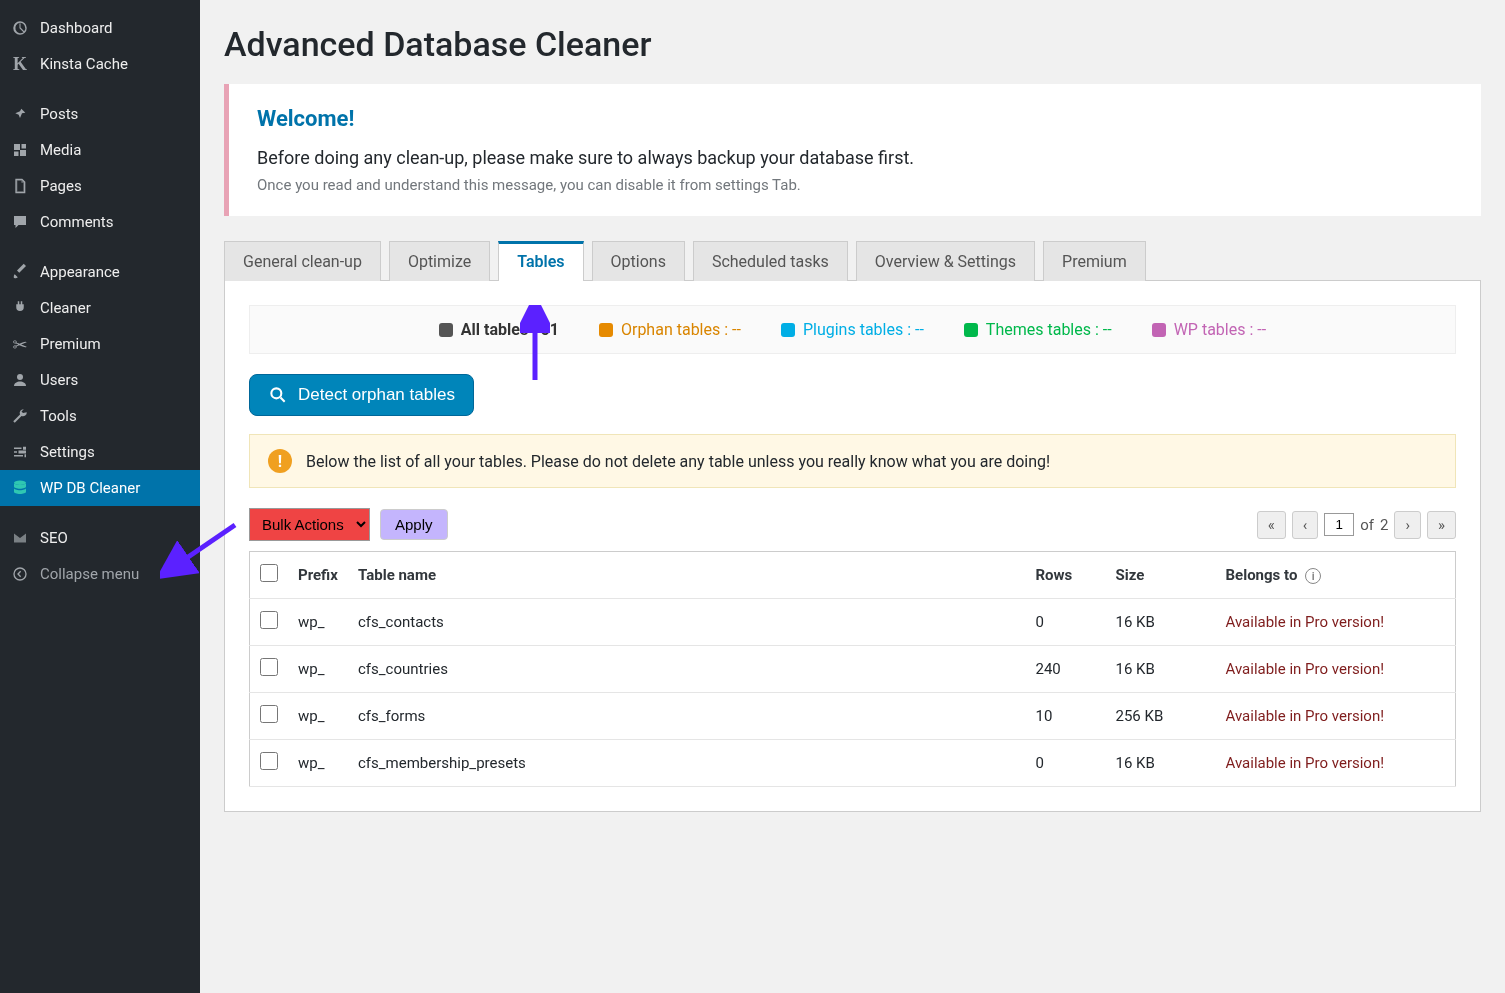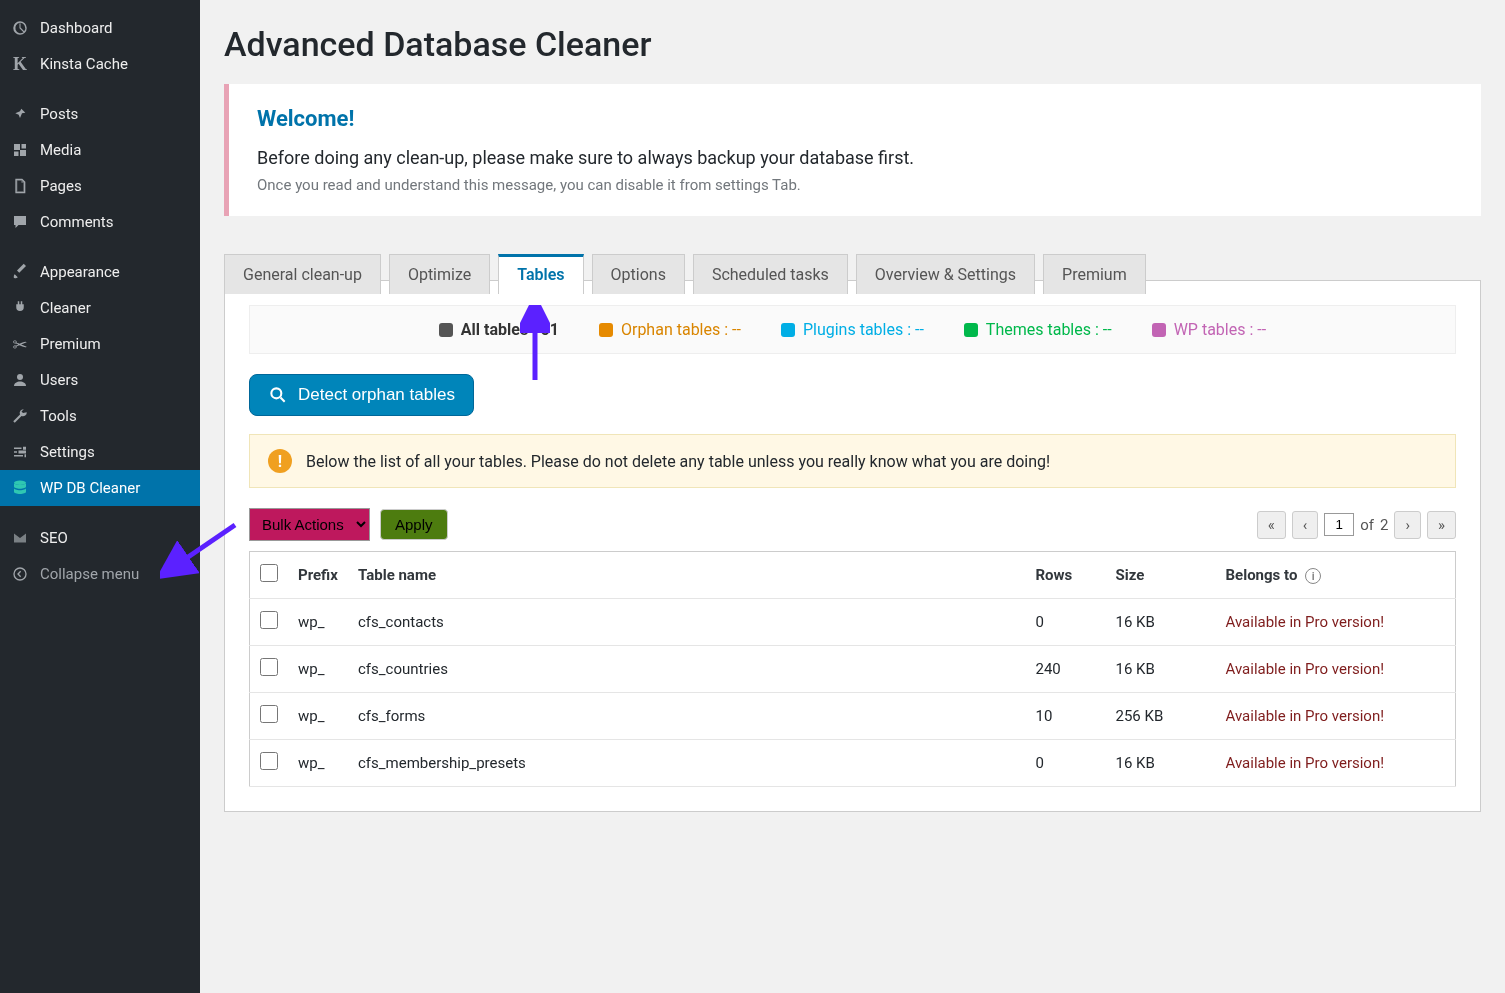--- a/index.html
+++ b/index.html
@@ -19,21 +19,21 @@
   
   .main { flex: 1; padding: 0 24px 40px; }
   h1.page-title { font-size: 34px; font-weight: 500; margin: 24px 0 20px; color: #23282d; }
 
   .welcome-box { background: #fff; border-left: 5px solid #e8a3b5; padding: 22px 28px; margin-bottom: 24px; }
   .welcome-box h2 { color: #0073aa; font-size: 22px; font-weight: 700; margin-bottom: 16px; }
   .welcome-box .msg1 { font-size: 18px; color: #23282d; margin-bottom: 8px; }
   .welcome-box .msg2 { font-size: 15px; color: #72777c; }
 
   .tabs { display: flex; gap: 8px; border-bottom: 1px solid #ccc; }
-  .tab { background: #e5e5e5; border: 1px solid #ccc; border-bottom: none; padding: 10px 18px; color: #555; cursor: pointer; position: relative; top: 14px; font-size: 16px; }
+  .tab { background: #e5e5e5; border: 1px solid #ccc; border-bottom: none; padding: 10px 18px; color: #555; cursor: pointer; position: relative; top: 1px; font-size: 16px; }
   .tab.active { background: #fff; color: #0073aa; font-weight: 600; border-top: 3px solid #0073aa; padding-top: 8px; }
 
   .content { background: #fff; border: 1px solid #ccc; border-top: none; padding: 24px; }
 
   .filter-row { display: flex; gap: 40px; align-items: center; justify-content: center; background: #fafafa; border: 1px solid #eee; padding: 14px 20px; margin-bottom: 20px; font-size: 16px; }
   .filter-item { display: flex; align-items: center; gap: 8px; }
   .filter-sq { width: 14px; height: 14px; border-radius: 3px; display: inline-block; }
   .filter-item .lbl { color: #333; }
   .filter-item.all .lbl { font-weight: 700; }
   .filter-item.orphan .lbl { color: #d98500; }
@@ -43,22 +43,22 @@
 
   .action-row { margin-bottom: 18px; }
   .btn-primary { background: #0085ba; border: 1px solid #006799; color: #fff; padding: 10px 18px; font-size: 17px; border-radius: 8px; cursor: pointer; display: inline-flex; align-items: center; gap: 10px; }
   .btn-primary .mag { display:inline-flex; }
 
   .warning { background: #fff8e5; border: 1px solid #f0e5b8; padding: 14px 18px; display: flex; align-items: center; gap: 14px; font-size: 16px; margin-bottom: 20px; }
   .warning .ic { width: 24px; height: 24px; border-radius: 50%; background: #f0a020; color: #fff; display:flex; align-items:center; justify-content:center; font-weight:700; }
 
   .ctrl-row { display: flex; justify-content: space-between; align-items: center; margin-bottom: 10px; }
   .ctrl-left { display:flex; gap:10px; align-items:center; }
-  select.bulk { padding: 6px 8px; font-size: 15px; border: 1px solid #999; background: #be185d; }
-  .btn-secondary { background: #4d7c0f; border: 1px solid #ccc; padding: 6px 14px; font-size: 15px; border-radius: 4px; cursor: pointer; }
+  select.bulk { padding: 6px 8px; font-size: 15px; border: 1px solid #999; background: #ef4444; }
+  .btn-secondary { background: #c4b5fd; border: 1px solid #ccc; padding: 6px 14px; font-size: 15px; border-radius: 4px; cursor: pointer; }
   .pager { display:flex; gap:6px; align-items:center; font-size:15px; color:#555; }
   .pager .pg { border:1px solid #ccc; background:#efefef; padding:4px 10px; border-radius:3px; cursor:pointer; }
   .pager input { width:30px; text-align:center; border:1px solid #999; padding:3px; }
 
   table.data { width: 100%; border-collapse: collapse; border: 1px solid #ccc; }
   table.data th, table.data td { border-bottom: 1px solid #e5e5e5; padding: 12px 10px; text-align: left; font-size: 15px; }
   table.data th { background: #fff; font-weight: 700; color: #32373c; }
   table.data td.belongs { color: #7f1d1d; }
   table.data .cb { width: 36px; text-align:center; }
   table.data .cb input { width:18px; height:18px; }

